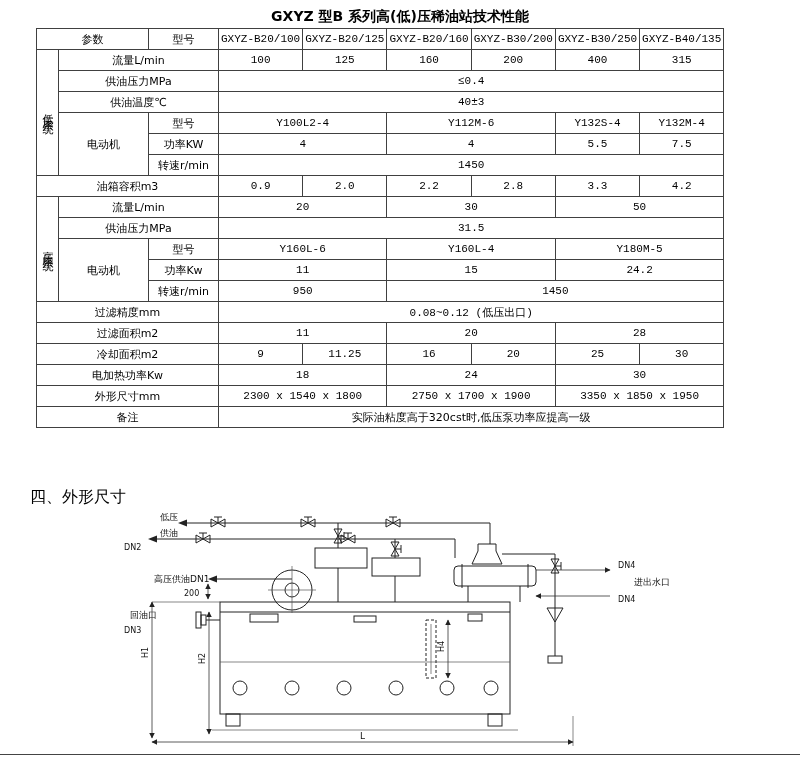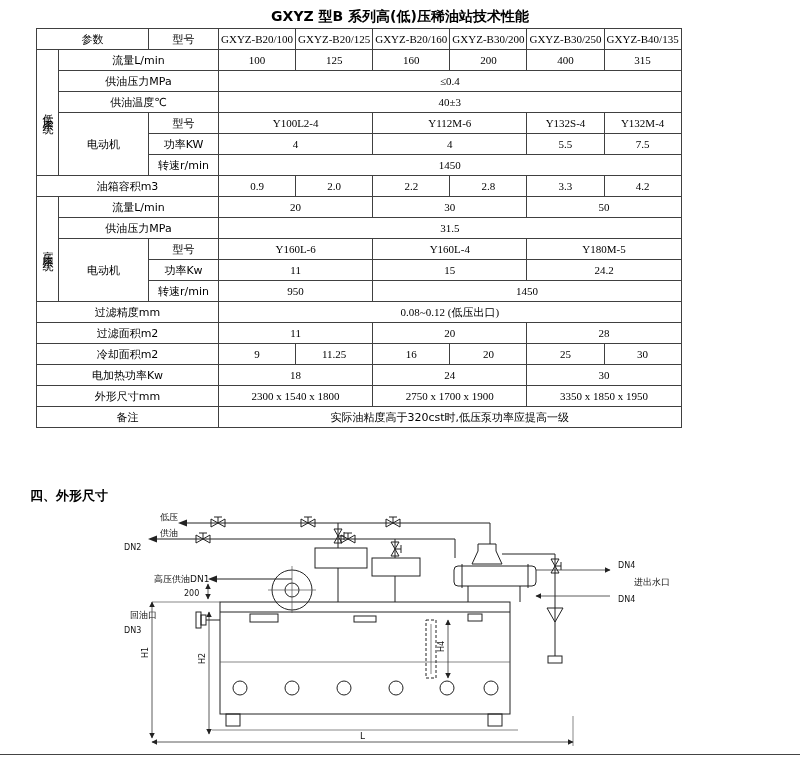--- a/index.html
+++ b/index.html
@@ -3,24 +3,24 @@
 <meta charset="utf-8">
 <style>
   * { margin:0; padding:0; box-sizing:border-box; }
   html,body { width:800px; height:762px; background:#ffffff; overflow:hidden; position:relative;
               font-family:"DejaVu Sans", sans-serif; color:#000; }
   .doc-title { position:absolute; top:8px; left:0; width:100%; text-align:center;
                font-size:14px; font-weight:bold; }
   table.spec { position:absolute; left:36px; top:28px; border-collapse:collapse; table-layout:fixed; }
   table.spec td { border:1px solid #404040; text-align:center; vertical-align:middle;
                   height:21px; padding:0 2px; font-size:11px; white-space:nowrap; overflow:hidden; }
-  td.mono { font-family:Liberation Serif, serif; font-size:10px; }
+  td.mono { font-family:Liberation Mono, monospace; font-size:10px; }
   .vgroup { writing-mode:vertical-rl; text-orientation:upright; display:inline-block;
             letter-spacing:3px; font-size:11px; line-height:1; }
-  .section-heading { position:absolute; left:30px; top:487px; font-size:13px; font-weight:bold; }
+  .section-heading { position:absolute; left:30px; top:487px; font-size:16px; font-weight:normal; }
   svg.diagram { position:absolute; left:108px; top:506px; }
   svg.diagram .ln { stroke:#222; stroke-width:1; fill:none; }
   svg.diagram .thin { stroke:#555; stroke-width:0.7; fill:none; }
   svg.diagram .dim { stroke:#333; stroke-width:0.8; fill:none; }
   svg.diagram text { fill:#111; font-family:"DejaVu Sans", sans-serif; }
   svg.diagram .t9 { font-size:9px; }
   svg.diagram .t8 { font-size:8px; }
   .bottom-rule { position:absolute; left:0; top:754px; width:800px; border-top:1px solid #444; }
 </style>
 </head>

